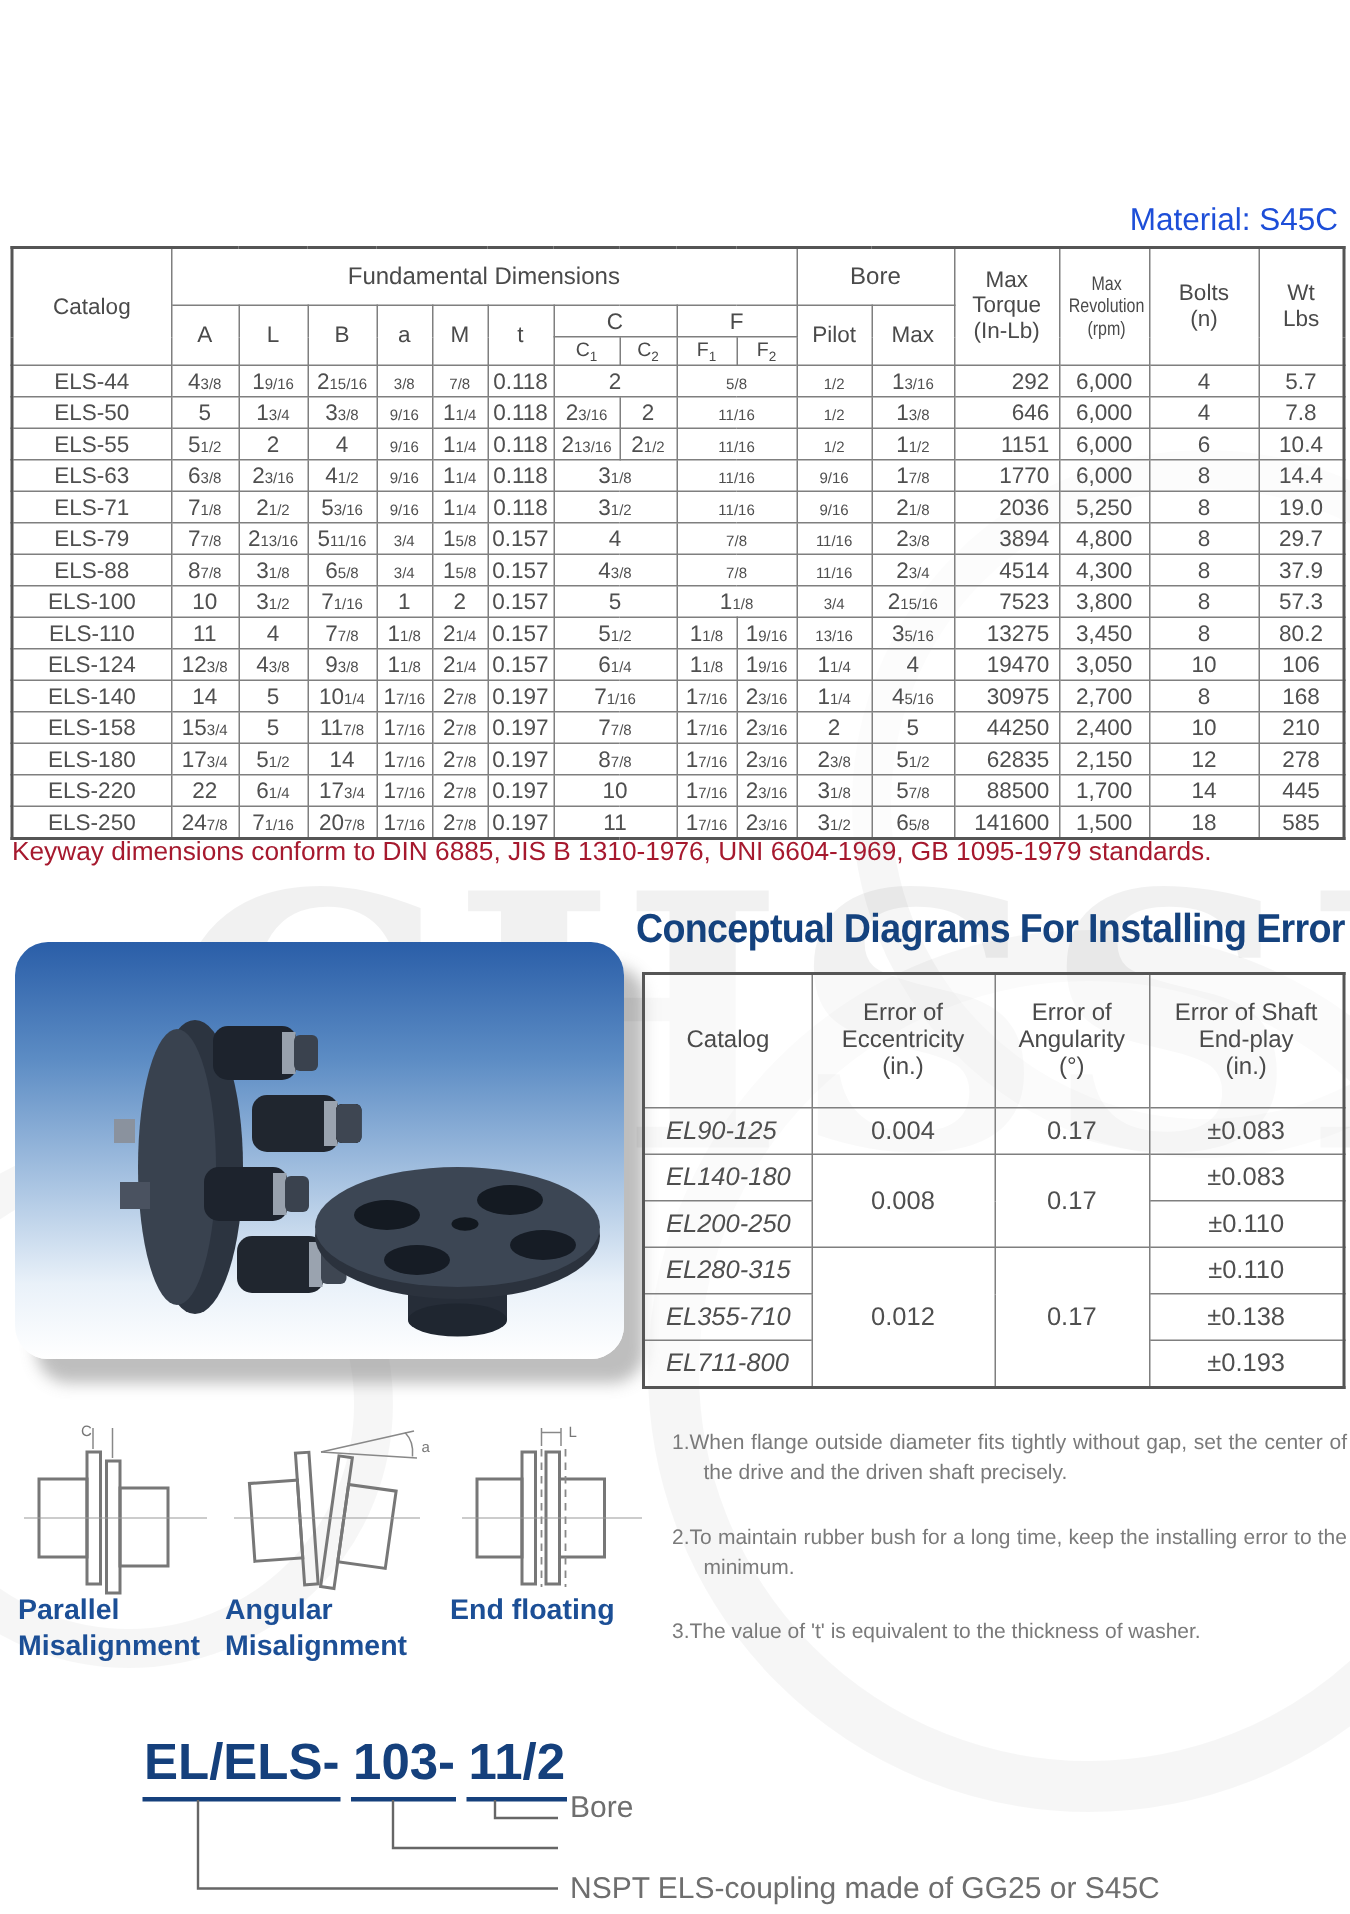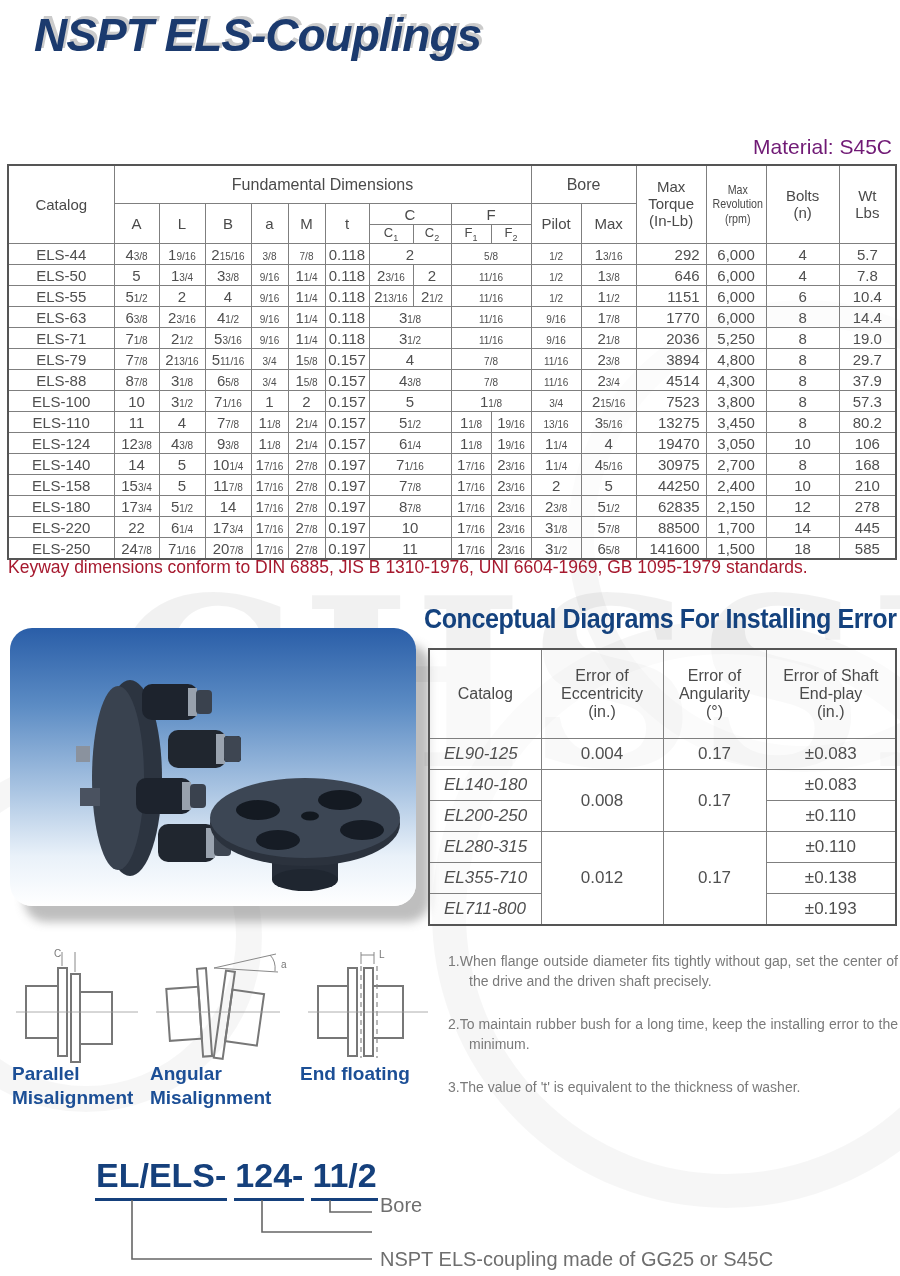--- a/index.html
+++ b/index.html
@@ -10,21 +10,21 @@
            font-size:235px;font-weight:bold;color:rgba(0,0,0,0.055);letter-spacing:4px;z-index:0;}
   .wm-arc{position:absolute;border-radius:50%;border:26px solid rgba(0,0,0,0.035);z-index:0;}
   .wm-arc.a1{width:420px;height:420px;right:-140px;top:300px;}
   .wm-arc.a2{width:520px;height:520px;right:-120px;top:620px;border-width:34px;}
   .wm-arc.a3{width:300px;height:300px;left:-90px;top:760px;}
   .content{position:absolute;inset:0;z-index:1;}
   
   .main-title{position:absolute;top:8px;left:34px;font-size:46px;font-weight:bold;font-style:italic;
               color:#1b3a6e;letter-spacing:-1px;text-shadow:3px -3px 0 rgba(160,160,160,0.55);}
   .section-title{position:absolute;top:100px;left:20px;font-size:38px;font-weight:bold;color:#15407c;}
-  .material{position:absolute;top:135px;right:8px;font-size:21px;color:#701a75;}
+  .material{position:absolute;top:135px;right:8px;font-size:21px;color:#1d4ed8;}
   
   .mtable{position:absolute;top:164px;left:7px;width:888px;border-collapse:collapse;table-layout:fixed;
           font-size:15px;color:#4f4f4f;background:rgba(255,255,255,0.65);}
   .mtable th,.mtable td{border:1px solid #7f7f7f;text-align:center;padding:0;white-space:nowrap;overflow:hidden;}
   .mtable{border:2px solid #555;}
   .mtable thead th{font-weight:normal;font-size:15px;color:#4a4a4a;}
   .mtable thead tr:nth-child(1) th{height:37px;}
   .mtable thead tr:nth-child(2) th{height:20px;}
   .mtable thead tr:nth-child(3) th{height:18px;font-size:13px;}
   .mtable tbody td{height:20px;font-size:15px;}
@@ -66,21 +66,20 @@
 </head>
 <body>
 
 <div class="page">
   <div class="wm-text">CHSSB</div>
   <div class="wm-arc a1"></div>
   <div class="wm-arc a2"></div>
   <div class="wm-arc a3"></div>
 
   <div class="content">
-    <div class="main-title">NSPT ELS-Couplings</div>
     <div class="material">Material: S45C</div>
 
     <table class="mtable">
       <colgroup>
         <col style="width:106px">
           <col style="width:45px">
           <col style="width:46px">
           <col style="width:46px">
         <col style="width:37px">
           <col style="width:37px">
@@ -586,21 +585,21 @@
       <div>End floating</div>
     </div>
 
     <div class="notes">
       <div class="note"><span>1.</span><span>When flange outside diameter fits tightly without gap, set the center of the drive and the driven shaft precisely.</span></div>
       <div class="note"><span>2.</span><span>To maintain rubber bush for a long time, keep the installing error to the minimum.</span></div>
       <div class="note"><span>3.</span><span>The value of 't' is equivalent to the thickness of washer.</span></div>
     </div>
 
     <div class="desig">
-      <span>EL/ELS-</span><span>124-</span><span>11/2</span>
+      <span>EL/ELS-</span><span>103-</span><span>11/2</span>
     </div>
     <svg class="dlines" width="900" height="126" viewBox="0 0 900 126">
       <g stroke="#666" stroke-width="1.6" fill="none">
         <polyline points="330,50 330,62 372,62"></polyline>
         <polyline points="262,50 262,82 372,82"></polyline>
         <polyline points="132,50 132,109 372,109"></polyline>
       </g>
     </svg>
     <div class="dlabel dl1">Bore</div>
     <div class="dlabel dl3">NSPT ELS-coupling made of GG25 or S45C</div>

